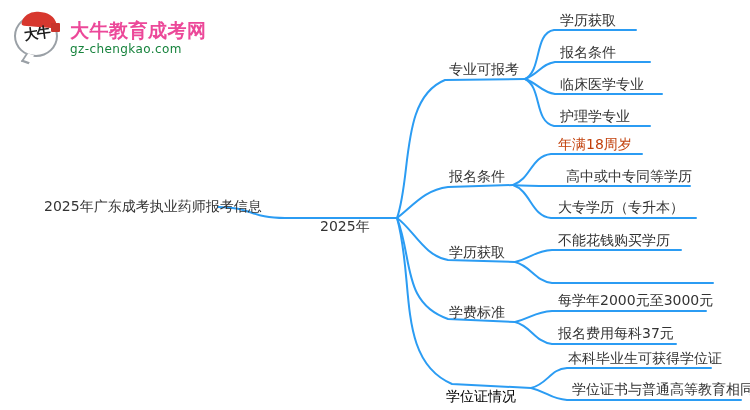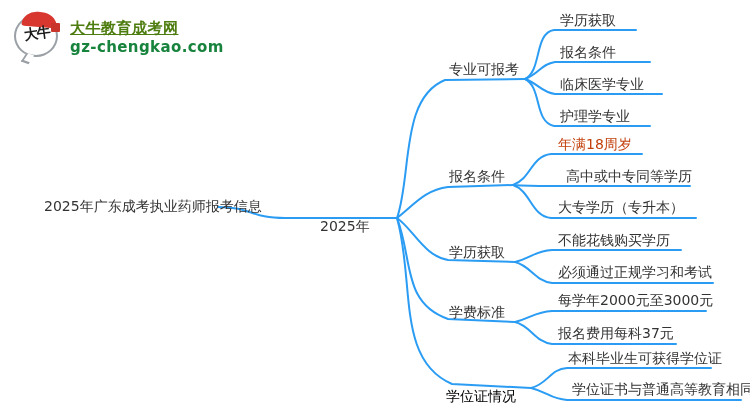--- a/index.html
+++ b/index.html
@@ -14,22 +14,22 @@
     border:2.5px solid #9aa0a6; border-radius:50%; }
   .cap { position:absolute; top:0; left:8px; width:35px; height:15px; background:#d7372e;
     border-radius:50% 50% 8% 8% / 100% 100% 12% 12%; transform:rotate(5deg); }
   .bubble-chars { position:absolute; top:13px; left:6px; width:34px; text-align:center;
     font-size:14px; font-weight:bold; color:#1c1c1c; transform:rotate(-8deg); letter-spacing:-1px; }
   .seal { position:absolute; top:11px; right:2px; width:9px; height:9px; background:#c9342b; border-radius:1px; }
   .tail { position:absolute; bottom:1px; left:9px; width:9px; height:9px; background:#fff;
     border-left:2.5px solid #9aa0a6; border-bottom:2.5px solid #9aa0a6;
     transform:skew(-18deg) rotate(18deg); }
   .logo-text { display:flex; flex-direction:column; line-height:1.25; }
-  .logo-title { font-size:15px; font-weight:bold; color:#4d7c0f; letter-spacing:0.5px;text-decoration:underline; }
-  .logo-domain { font-size:15px; font-weight:bold; color:#17833d; letter-spacing:0.4px; }
+  .logo-title { font-size:19px; font-weight:bold; color:#ec4899; letter-spacing:0.5px; }
+  .logo-domain { font-size:12px; font-weight:normal; color:#17833d; letter-spacing:0.4px; }
 
   
   #edges { position:absolute; left:0; top:0; width:750px; height:410px; }
   .edge { fill:none; stroke:#2b9cf3; stroke-width:2; stroke-linecap:round; }
   .node { position:absolute; font-size:14px; font-weight:500; color:#333333;
     white-space:nowrap; line-height:1.2; }
   .root { font-weight:500; }
 </style>
 </head>
 <body>
@@ -86,21 +86,20 @@
   <div class="node" style="left: 560px; top: 76px; color: rgb(51, 51, 51);">临床医学专业</div>
   <div class="node" style="left: 560px; top: 108px; color: rgb(51, 51, 51);">护理学专业</div>
 
   <div class="node" style="left: 449px; top: 168px; color: rgb(51, 51, 51);">报名条件</div>
   <div class="node" style="left: 558px; top: 136px; color: #c2410c;">年满18周岁</div>
   <div class="node" style="left: 558px; top: 168px; color: rgb(51, 51, 51); margin-left: 8px;">高中或中专同等学历</div>
   <div class="node" style="left: 558px; top: 199px; color: rgb(51, 51, 51);">大专学历（专升本）</div>
 
   <div class="node" style="left: 449px; top: 244px; color: rgb(51, 51, 51);">学历获取</div>
   <div class="node" style="left: 558px; top: 232px; color: rgb(51, 51, 51);">不能花钱购买学历</div>
-  <div class="node" style="left: 558px; top: 264px; color: rgb(51, 51, 51);">必须通过正规学习和考试</div>
 
   <div class="node" style="left: 449px; top: 304px; color: rgb(51, 51, 51);">学费标准</div>
   <div class="node" style="left: 558px; top: 292px; color: rgb(51, 51, 51);">每学年2000元至3000元</div>
   <div class="node" style="left: 558px; top: 325px; color: rgb(51, 51, 51);">报名费用每科37元</div>
 
   <div class="node" style="left: 446px; top: 388px; color: #000000;">学位证情况</div>
   <div class="node" style="left: 568px; top: 350px; color: rgb(51, 51, 51);">本科毕业生可获得学位证</div>
   <div class="node" style="left: 572px; top: 381px; color: rgb(51, 51, 51);">学位证书与普通高等教育相同</div>
 
 </div>

